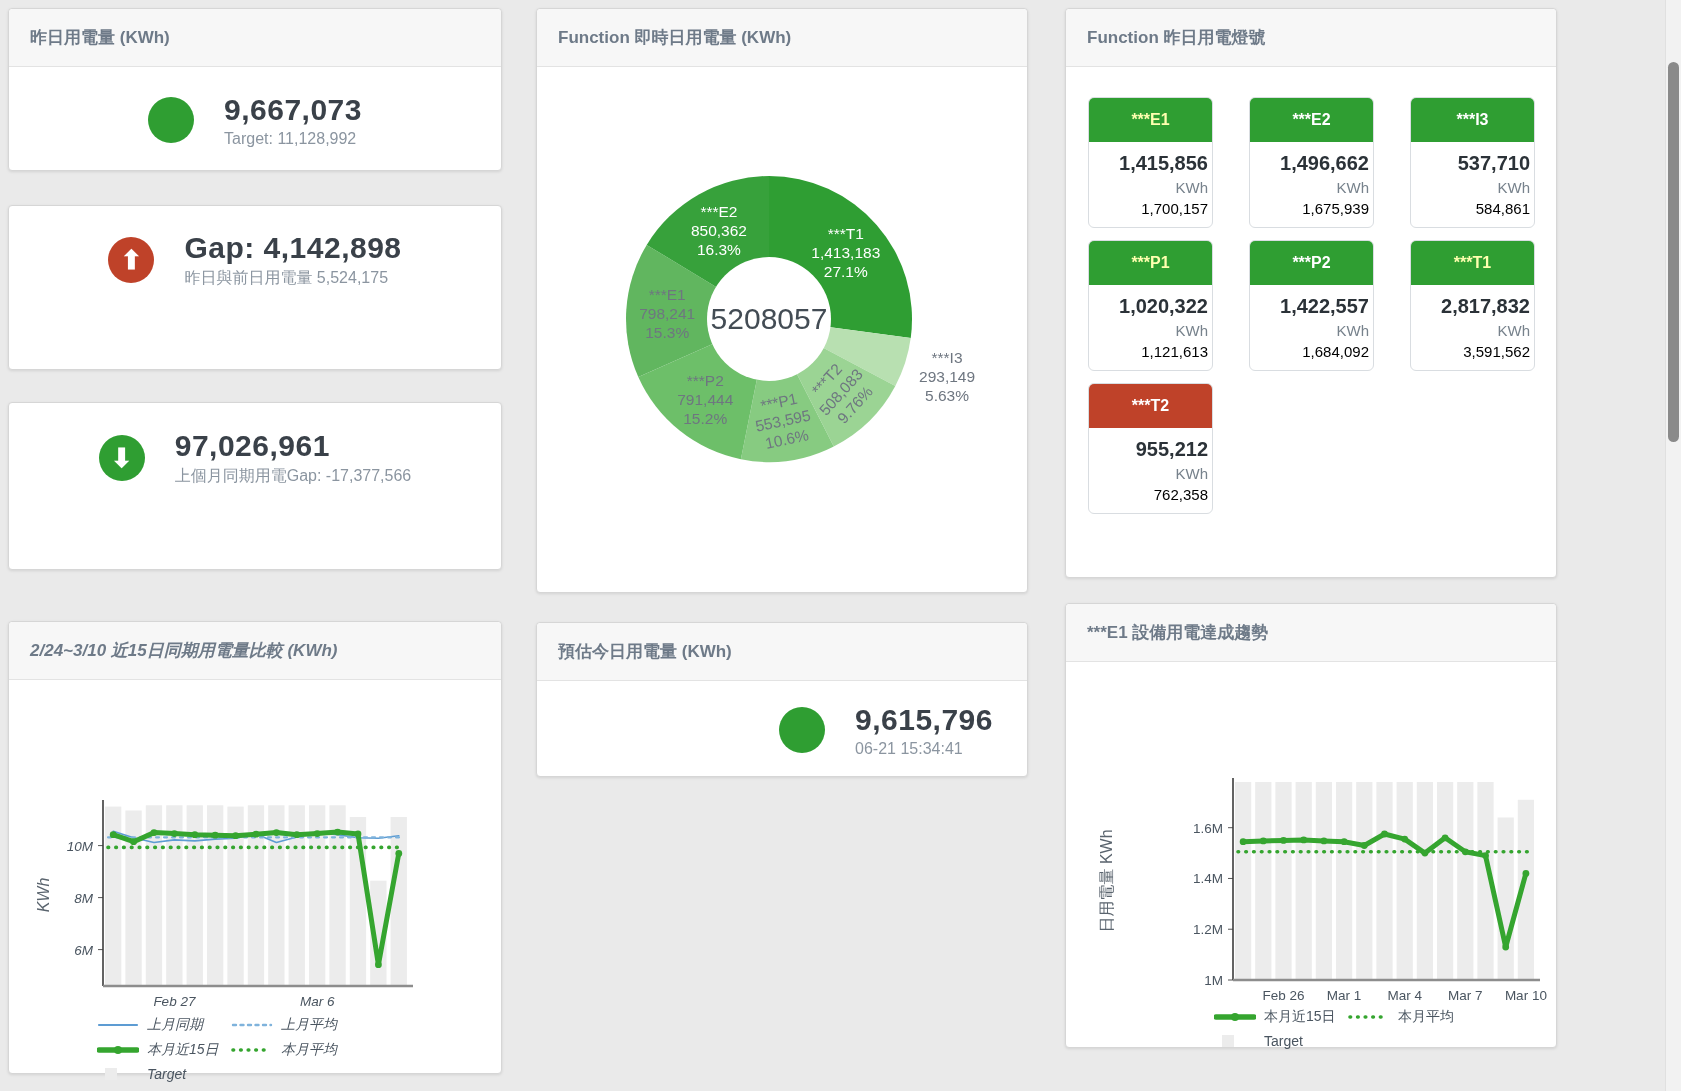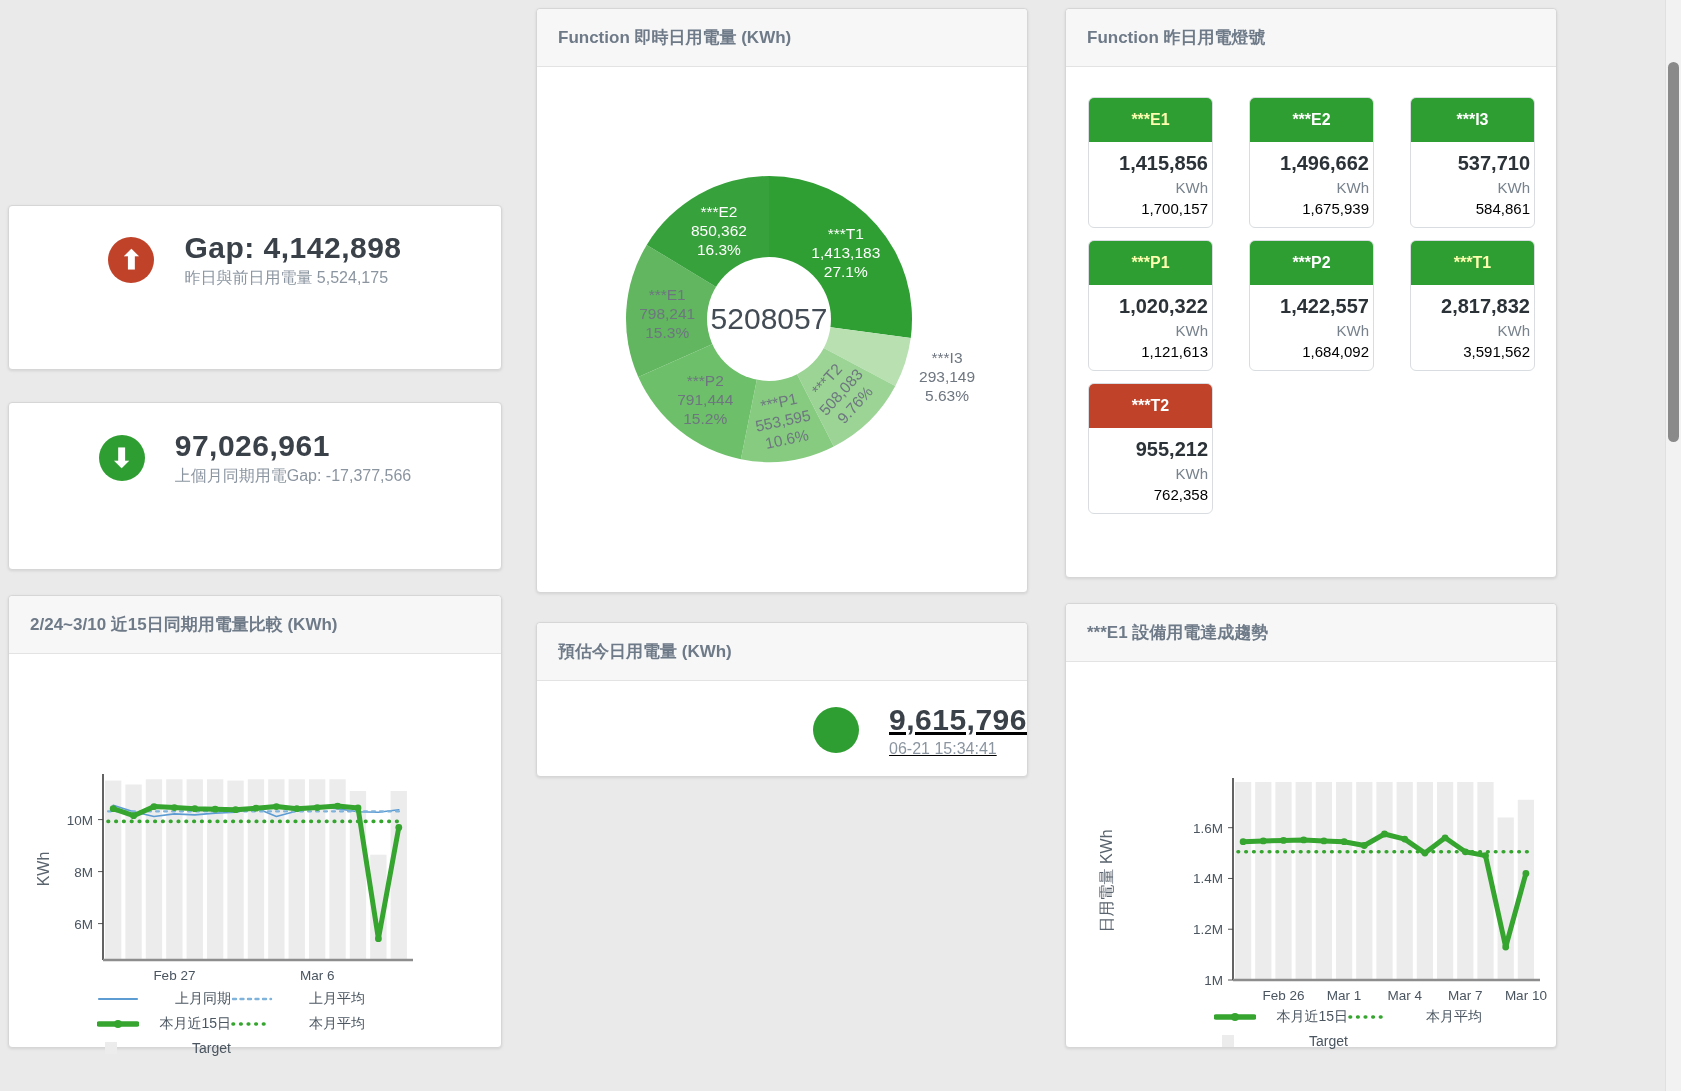--- a/index.html
+++ b/index.html
@@ -5,48 +5,62 @@
   html,body{margin:0;padding:0;background:#eaeaea;font-family:"Liberation Sans",sans-serif;}
   #stage{position:relative;width:1681px;height:1091px;background:#eaeaea;overflow:hidden;}
   .card{position:absolute;background:#fff;border:1px solid #d6d6d6;border-radius:4px;
         box-shadow:0 1px 3px rgba(0,0,0,.10);box-sizing:border-box;}
   .card-header{background:#f7f7f7;border-bottom:1px solid #e3e3e3;padding:17px 21px;
                border-radius:4px 4px 0 0;}
   .card-title{font-size:17px;font-weight:bold;color:#6e7a88;}
   .card-body{position:relative;}
   
   .kpi{display:flex;align-items:center;justify-content:center;gap:30px;height:100%;}
-  .kpi.right{justify-content:flex-end;text-decoration:underline;}
+  .kpi.right{justify-content:flex-end;padding-right:34px;}
   .status-circle{width:46px;height:46px;border-radius:50%;display:flex;align-items:center;
                  justify-content:center;flex:0 0 auto;}
   .status-arrow{color:#fff;font-size:26px;font-weight:bold;line-height:1;}
   .kpi-text{display:flex;flex-direction:column;gap:3px;}
   .kpi-value{font-size:30px;font-weight:bold;color:#3a4149;letter-spacing:.5px;}
   .kpi-sub{font-size:16px;color:#8b95a0;}
   
   .tiles{display:grid;grid-template-columns:repeat(3,125px);gap:12px 36px;padding:30px 22px;}
   .tile{border:1px solid #d9dde1;border-radius:6px;overflow:hidden;text-align:center;background:#fff;}
   .tile-head{padding:13px 0;font-size:16px;font-weight:bold;}
   .tile-body{padding:8px 4px 10px;text-align:right;}
   .tile-value{font-size:20px;font-weight:bold;color:#2b3238;margin-top:2px;}
   .tile-unit{font-size:15px;color:#77828c;margin-top:4px;}
   .tile-target{font-size:15px;color:#000000;margin-top:4px;}
   
   .legend{display:flex;flex-wrap:wrap;font-size:14px;color:#4a5560;}
-  .legend-item{display:flex;align-items:center;gap:8px;min-width:134px;margin-bottom:7px;cursor:pointer;justify-content:space-between;}
+  .legend-item{display:flex;align-items:center;gap:8px;min-width:134px;margin-bottom:7px;cursor:pointer;}
   .legend-item svg{display:block;}
   
   #scrollbar-track{position:absolute;right:0;top:0;width:15px;height:1091px;background:#f2f2f2;border-left:1px solid #e0e0e0;}
   #scrollbar-thumb{position:absolute;right:2px;top:62px;width:11px;height:380px;background:#8a8a8a;border-radius:6px;}
 </style>
 </head>
 <body>
 
 <div id="stage">
 
+  <div class="card" style="left:8px;top:8px;width:494px;height:163px;">
+    <div class="card-header">
+      <span class="card-title">昨日用電量 (KWh)</span>
+    </div>
+    <div class="card-body" style="height:106px;">
+      <div class="kpi">
+        <span class="status-circle" style="background: rgb(47, 158, 50);"></span>
+        <span class="kpi-text">
+          <span class="kpi-value">9,667,073</span>
+          <span class="kpi-sub">Target: 11,128,992</span>
+        </span>
+      </div>
+    </div>
+  </div>
 
   <div class="card" style="left:8px;top:205px;width:494px;height:165px;">
     <div class="card-body" style="height:108px;">
       <div class="kpi">
         <span class="status-circle" style="background: rgb(191, 66, 41);">
           <span class="status-arrow">⬆</span>
         </span>
         <span class="kpi-text">
           <span class="kpi-value">Gap: 4,142,898</span>
           <span class="kpi-sub">昨日與前日用電量 5,524,175</span>
@@ -62,21 +76,21 @@
           <span class="status-arrow">⬇</span>
         </span>
         <span class="kpi-text">
           <span class="kpi-value">97,026,961</span>
           <span class="kpi-sub">上個月同期用電Gap: -17,377,566</span>
         </span>
       </div>
     </div>
   </div>
 
-  <div class="card" style="left:8px;top:595px;width:494px;height:453px;">
+  <div class="card" style="left:8px;top:621px;width:494px;height:453px;font-style:italic;">
     <div class="card-header">
       <span class="card-title">2/24~3/10 近15日同期用電量比較 (KWh)</span>
     </div>
     <div class="card-body">
       <div><svg width="492" height="330" viewBox="0 0 492 330">
             <rect x="96.0" y="126.6" width="16.3" height="179.4" fill="#ececec"></rect>
             <rect x="116.4" y="130.5" width="16.3" height="175.5" fill="#ececec"></rect>
             <rect x="136.8" y="125.3" width="16.3" height="180.7" fill="#ececec"></rect>
             <rect x="157.2" y="125.3" width="16.3" height="180.7" fill="#ececec"></rect>
             <rect x="177.6" y="125.3" width="16.3" height="180.7" fill="#ececec"></rect>

